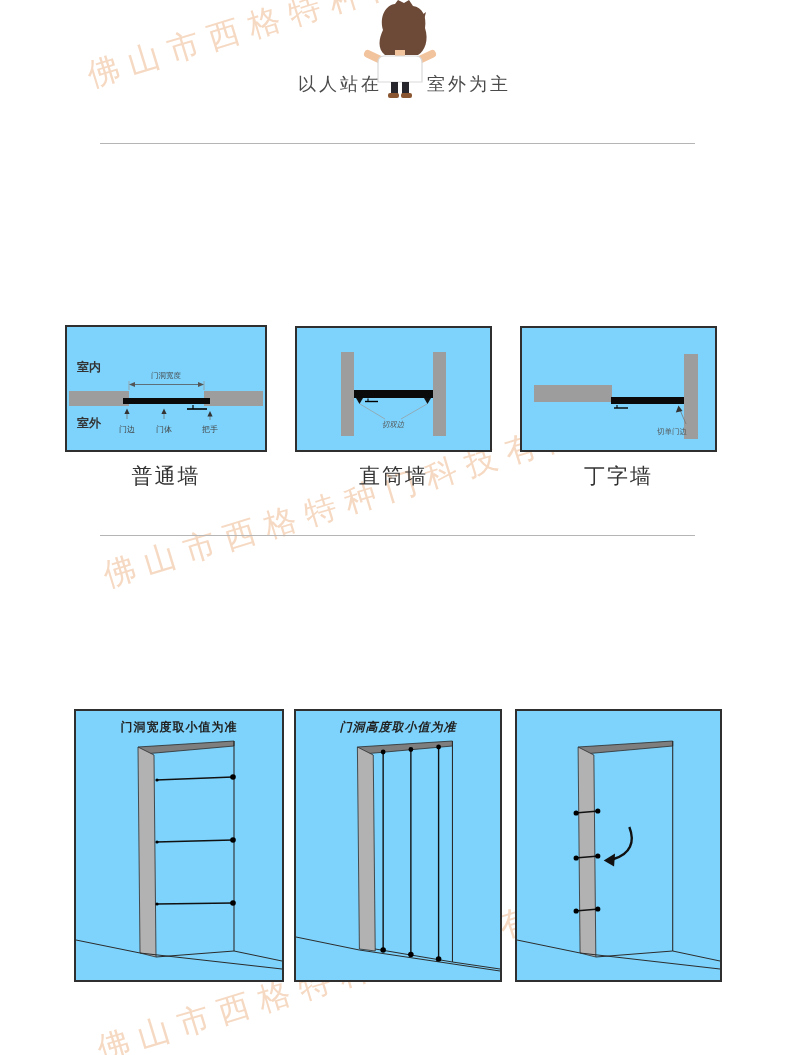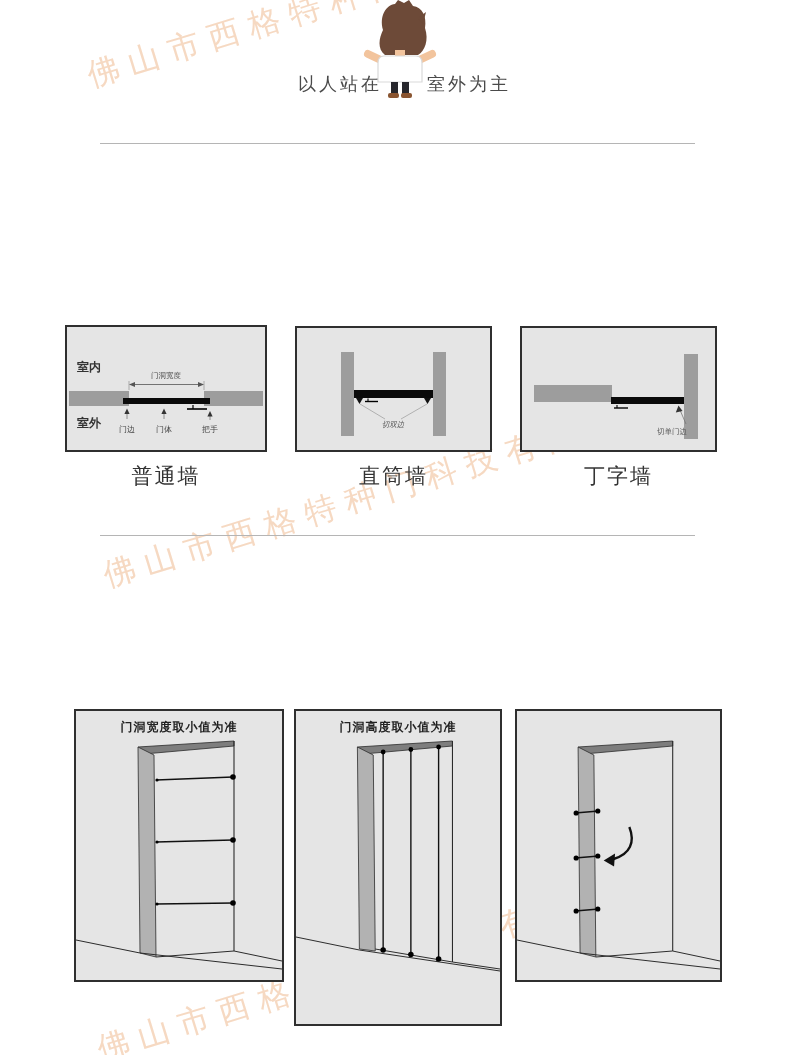--- a/index.html
+++ b/index.html
@@ -20,21 +20,21 @@
   }
   .divider{
     position:absolute;left:100px;width:595px;height:0;
     border-top:1px solid #b5b5b5;
   }
   .big-title{
     position:absolute;left:0;width:790px;text-align:center;
     font-size:49px;font-weight:700;color:#383838;letter-spacing:4px;
   }
   .diagram-box{
-    position:absolute;border:2px solid #2f2f2f;background:#e5e5e5;box-sizing:border-box;
+    position:absolute;border:2px solid #2f2f2f;background:#7dd3fc;box-sizing:border-box;
   }
   .caption{
     position:absolute;text-align:center;font-size:21px;color:#333;letter-spacing:2px;
   }
   .mbox-title{
     position:absolute;top:8px;left:0;width:100%;text-align:center;
     font-size:12px;font-weight:700;color:#222;letter-spacing:1px;
   }
   svg{display:block;}
   svg text{font-family:"Liberation Sans","DejaVu Sans",sans-serif;}
@@ -157,21 +157,21 @@
       <circle cx="81" cy="69" r="1.6" fill="#000"></circle>
       <line x1="80" y1="131" x2="157" y2="129" stroke="#111" stroke-width="1.4"></line>
       <circle cx="157" cy="129" r="2.8" fill="#000"></circle>
       <circle cx="81" cy="131" r="1.6" fill="#000"></circle>
       <line x1="80" y1="193" x2="157" y2="192" stroke="#111" stroke-width="1.4"></line>
       <circle cx="157" cy="192" r="2.8" fill="#000"></circle>
       <circle cx="81" cy="193" r="1.6" fill="#000"></circle>
     </svg>
   </div>
 
-  <div class="diagram-box" style="left:294px;top:709px;width:208px;height:317px;">
+  <div class="diagram-box" style="left:294px;top:709px;width:208px;height:273px;font-style:italic;">
     <div class="mbox-title">门洞高度取小值为准</div>
     <svg width="204" height="269" viewBox="0 0 206 269" preserveAspectRatio="none">
       <polygon points="62,36 158,30 158,35 68,43" fill="#7e7e7e" stroke="#2b2b2b" stroke-width="0.8"></polygon>
       <polygon points="62,36 78,44 80,240 64,238" fill="#b2b2b2" stroke="#2b2b2b" stroke-width="0.8"></polygon>
       <line x1="158" y1="30" x2="158" y2="251" stroke="#2b2b2b" stroke-width="1.1"></line>
       <line x1="80" y1="238" x2="158" y2="251" stroke="#2b2b2b" stroke-width="1"></line>
       <line x1="0" y1="226" x2="64" y2="239" stroke="#2b2b2b" stroke-width="1"></line>
       <line x1="64" y1="239" x2="206" y2="260" stroke="#2b2b2b" stroke-width="1"></line>
       <line x1="158" y1="251" x2="206" y2="258" stroke="#2b2b2b" stroke-width="1"></line>
 

